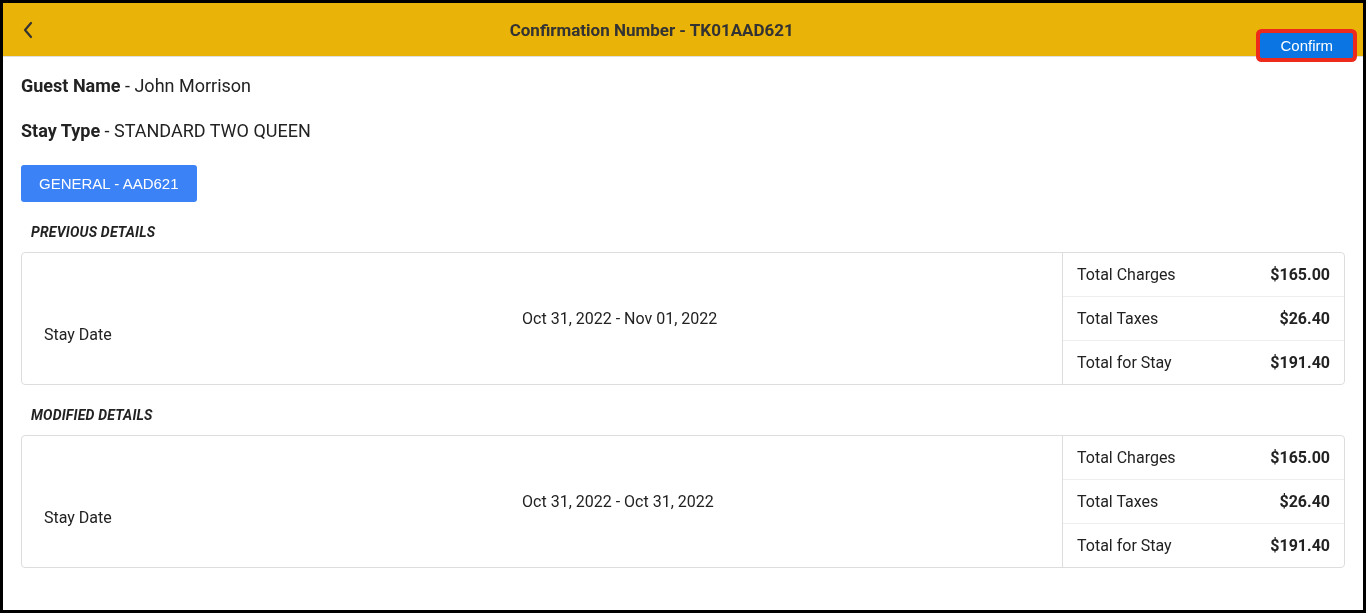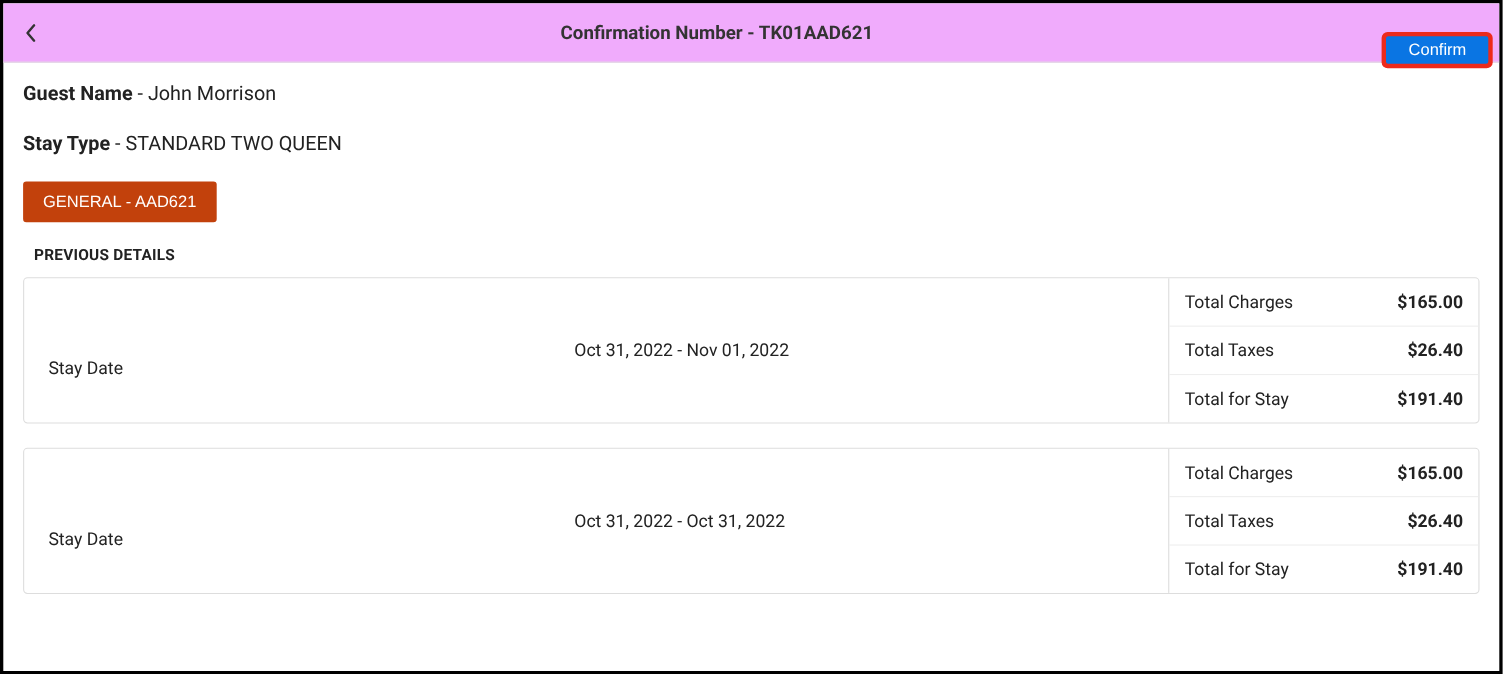--- a/index.html
+++ b/index.html
@@ -12,21 +12,21 @@
       background: #fff;
       width: 1366px;
       height: 613px;
       overflow: hidden;
       border: 3px solid #000;
     }
     .header {
       display: flex;
       align-items: center;
       justify-content: space-between;
-      background: #f0abfc;
+      background: #eab308;
       border-bottom: 1px solid #e0e0e0;
       height: 54px;
       padding: 0 10px;
     }
     .back-btn {
       width: 30px;
       height: 30px;
       display: flex;
       align-items: center;
       justify-content: center;
@@ -58,36 +58,37 @@
     }
     .info-line {
       font-size: 18px;
       color: #222;
       margin-bottom: 24px;
     }
     .info-line b {
       font-weight: 700;
     }
     .tab-btn {
-      background: #c2410c;
+      background: #3b82f6;
       color: #fff;
       border: none;
       padding: 10px 18px;
       font-size: 15px;
       border-radius: 3px;
       cursor: pointer;
       margin-bottom: 22px;
       display: inline-block;
     }
     .section-label {
       font-weight: 700;
       font-size: 14px;
       letter-spacing: 0.2px;
       color: #222;
       margin: 0 0 12px 10px;
+      font-style: italic;
     }
     .details-table {
       display: flex;
       width: 100%;
       border: 1px solid #ddd;
       border-radius: 4px;
       margin-bottom: 22px;
       background: #fff;
     }
     .stay-col {
@@ -177,20 +178,21 @@
         <span>Total Taxes</span>
         <span class="val">$26.40</span>
       </div>
       <div class="total-row">
         <span>Total for Stay</span>
         <span class="val">$191.40</span>
       </div>
     </div>
   </div>
 
+  <div class="section-label">MODIFIED DETAILS</div>
 
   <div class="details-table">
     <div class="stay-col">
       <div class="stay-label">Stay Date</div>
       <div class="stay-value">Oct 31, 2022 - Oct 31, 2022</div>
     </div>
     <div class="totals-col">
       <div class="total-row">
         <span>Total Charges</span>
         <span class="val">$165.00</span>

